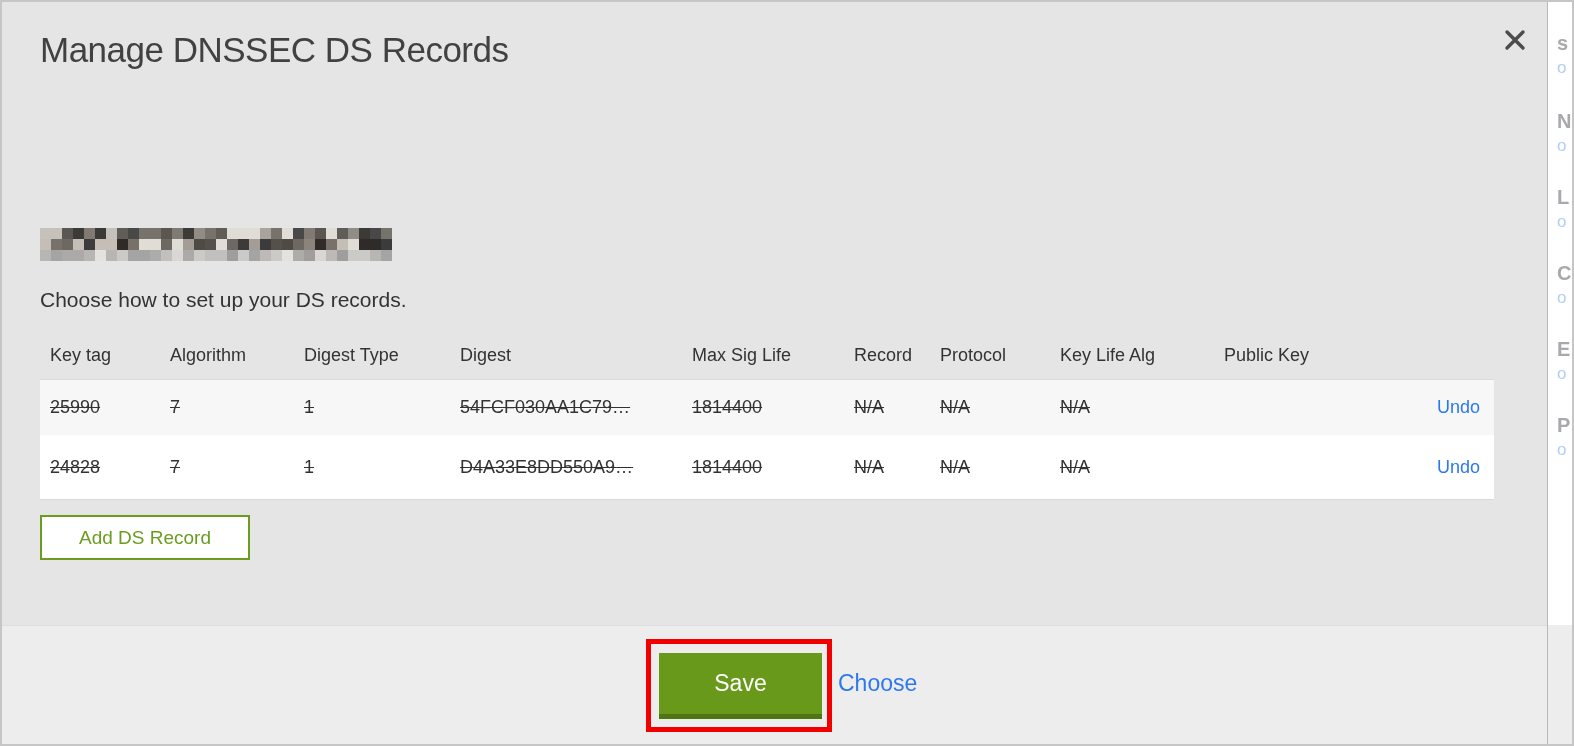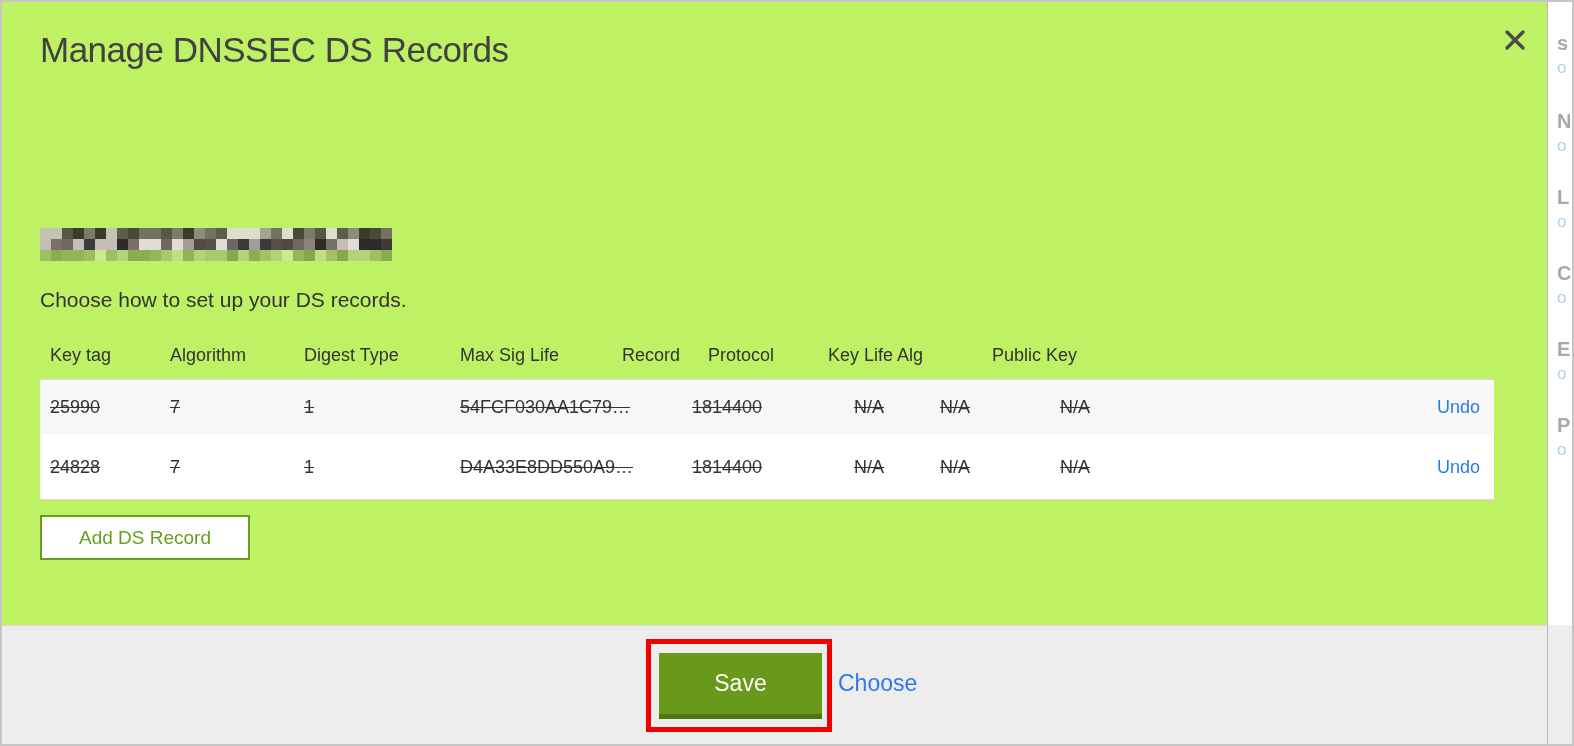--- a/index.html
+++ b/index.html
@@ -1,18 +1,18 @@
 <!DOCTYPE html>
 <html><head>
 <meta charset="utf-8">
 <style>
   html,body{margin:0;padding:0;background:#fff;}
   .page{
     position:relative;width:1574px;height:746px;box-sizing:border-box;
-    border:2px solid #c6c6c6;background:#bef264;overflow:hidden;
+    border:2px solid #c6c6c6;background:#e5e5e5;overflow:hidden;
     font-family:"Liberation Sans","DejaVu Sans",sans-serif;color:#333;
   }
   
   .modal-title{
     position:absolute;left:38px;top:28px;font-size:35px;font-weight:400;
     color:#414141;letter-spacing:-0.5px;
   }
   .close-btn{
     position:absolute;left:1498px;top:24px;width:30px;height:30px;cursor:pointer;
     display:flex;align-items:center;justify-content:center;background:none;border:none;padding:0;
@@ -187,20 +187,21 @@
       <div class="mos" style="background: rgb(59, 59, 59); opacity: 0.38;"></div>
     </div>
 
   <div class="subtitle">Choose how to set up your DS records.</div>
 
   <div class="ds-table">
     <div class="trow thead">
       <div class="cell c0">Key tag</div>
       <div class="cell c1">Algorithm</div>
       <div class="cell c2">Digest Type</div>
+      <div class="cell c3">Digest</div>
       <div class="cell c4">Max Sig Life</div>
       <div class="cell c5">Record</div>
       <div class="cell c6">Protocol</div>
       <div class="cell c7">Key Life Alg</div>
       <div class="cell c8">Public Key</div>
       <div class="cell c9"></div>
     </div>
 
     <div class="trow tr1 row-deleted">
       <div class="cell c0">25990</div>

